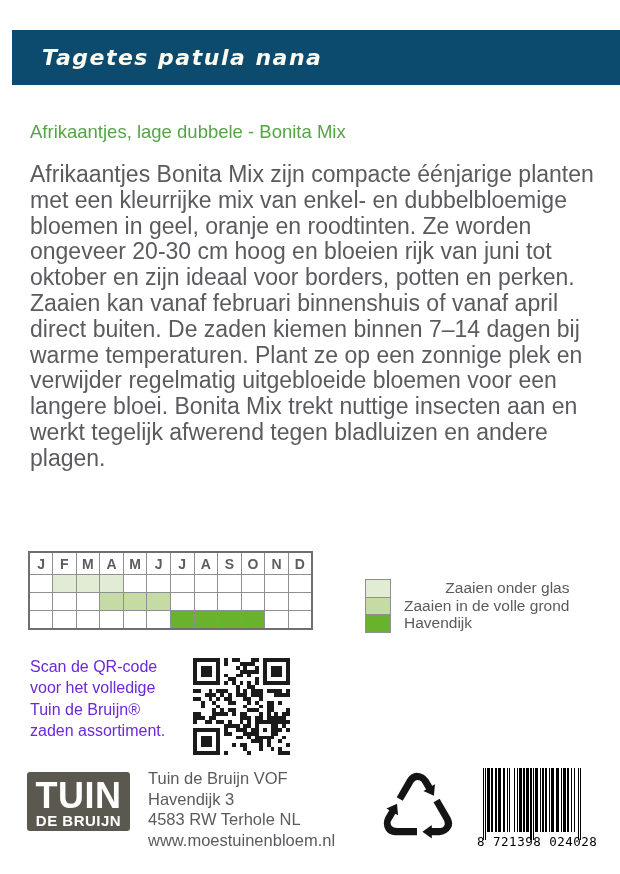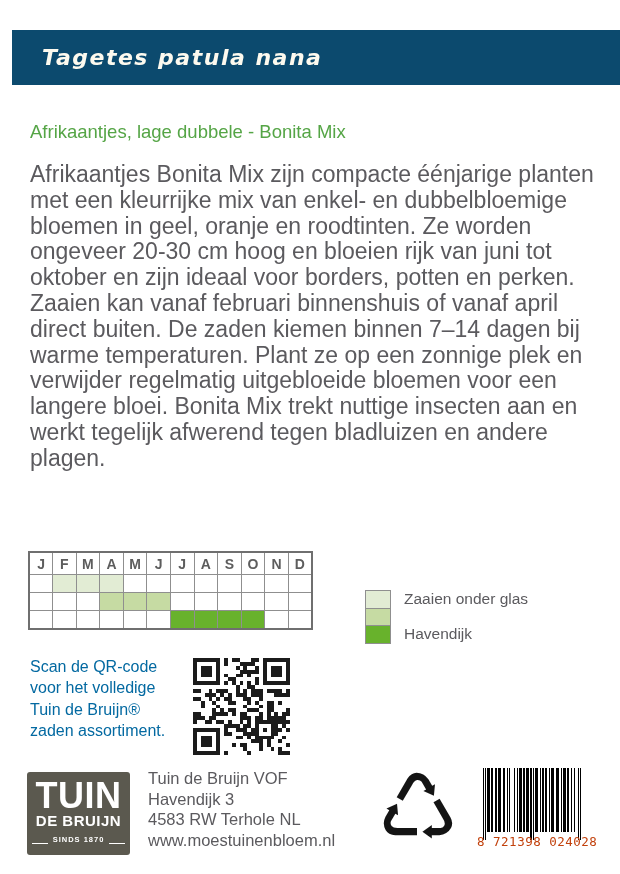--- a/index.html
+++ b/index.html
@@ -23,52 +23,52 @@
   
   .calendar{position:absolute;left:28px;top:551px;width:285px;border-collapse:collapse;
             table-layout:fixed;border:2px solid #6f6f6f;}
   .calendar th{border:1px solid #8f8f8f;height:21px;padding:0;text-align:center;
                font-size:14px;font-weight:bold;color:#5d5d5d;}
   .calendar td{border:1px solid #8f8f8f;height:17px;padding:0;background:#ffffff;}
 
   
   .legend{position:absolute;left:365px;top:574px;}
   .legend-row{display:flex;align-items:center;height:18.6px;margin-top:-1px;}
-  .legend-row:first-child{margin-top:16px;justify-content:space-between;}
+  .legend-row:first-child{margin-top:5px;justify-content:space-between;}
   .swatch{display:inline-block;width:26px;height:100%;box-sizing:border-box;
           border:1px solid #8f8f8f;background:#fff;flex:0 0 26px;}
   .legend-label{margin-left:13px;font-size:15.5px;color:#5b5a5e;white-space:nowrap;}
 
   
-  .qr-text{position:absolute;left:30px;top:656px;font-size:16px;line-height:21.3px;color:#0369a1;}
+  .qr-text{position:absolute;left:30px;top:656px;font-size:16px;line-height:21.3px;color:#6d28d9;}
   .qr{position:absolute;left:193px;top:658px;width:97px;height:97px;fill:#1b1b1b;
       shape-rendering:crispEdges;}
 
   
-  .logo{position:absolute;left:27px;top:772px;width:103px;height:83px;background:#5b594f;
+  .logo{position:absolute;left:27px;top:772px;width:103px;height:59px;background:#5b594f;
         border-radius:3px;color:#ffffff;text-align:center;box-sizing:border-box;padding-top:7px;}
   .logo-tuin{font-size:36px;font-weight:bold;line-height:34px;letter-spacing:0.5px;}
   .logo-debruijn{font-size:15px;font-weight:bold;letter-spacing:0.5px;line-height:16px;}
   .logo-sinds{margin-top:6px;display:flex;align-items:flex-end;justify-content:center;gap:5px;
               font-size:7.5px;font-weight:bold;letter-spacing:1px;}
   .logo-rule{display:inline-block;width:16px;height:1.5px;background:#ffffff;}
 
   
   .address{position:absolute;left:148px;top:768px;font-size:16.5px;line-height:20.6px;color:#5b5a5e;}
 
   
   .recycle{position:absolute;left:368px;top:756px;width:100px;height:105px;
            font-family:"DejaVu Sans",sans-serif;font-size:92px;line-height:105px;
            text-align:center;color:#141414;}
 
   
   .barcode{position:absolute;left:483px;top:768px;width:100px;}
   #barcode-svg{width:98px;height:72px;fill:#000;shape-rendering:crispEdges;display:block;}
   .barcode-digits{margin-top:-6px;margin-left:-6px;width:112px;
-                  font-family:"DejaVu Sans Mono",monospace;font-size:12.5px;color:#c2410c;
+                  font-family:"DejaVu Sans Mono",monospace;font-size:12.5px;color:#000000;
                   white-space:pre;letter-spacing:0.5px;}
 </style>
 </head>
 <body>
 
 <div class="page">
 
   <div class="header-bar">
     <span class="botanical">Tagetes patula nana</span>
   </div>
@@ -140,20 +140,21 @@
       </tbody>
   </table>
 
   <div class="legend" id="legend">
       <div class="legend-row">
         <span class="swatch" style="background: rgb(226, 236, 212);"></span>
         <span class="legend-label">Zaaien onder glas</span>
       </div>
       <div class="legend-row">
         <span class="swatch" style="background: rgb(198, 219, 163);"></span>
+        <span class="legend-label">Zaaien in de volle grond</span>
       </div>
       <div class="legend-row">
         <span class="swatch" style="background: rgb(104, 178, 44);"></span>
         <span class="legend-label">Havendijk</span>
       </div>
     </div>
 
   <div class="qr-text" id="qr-text">
       <div>Scan de QR-code</div>
       <div>voor het volledige</div>

